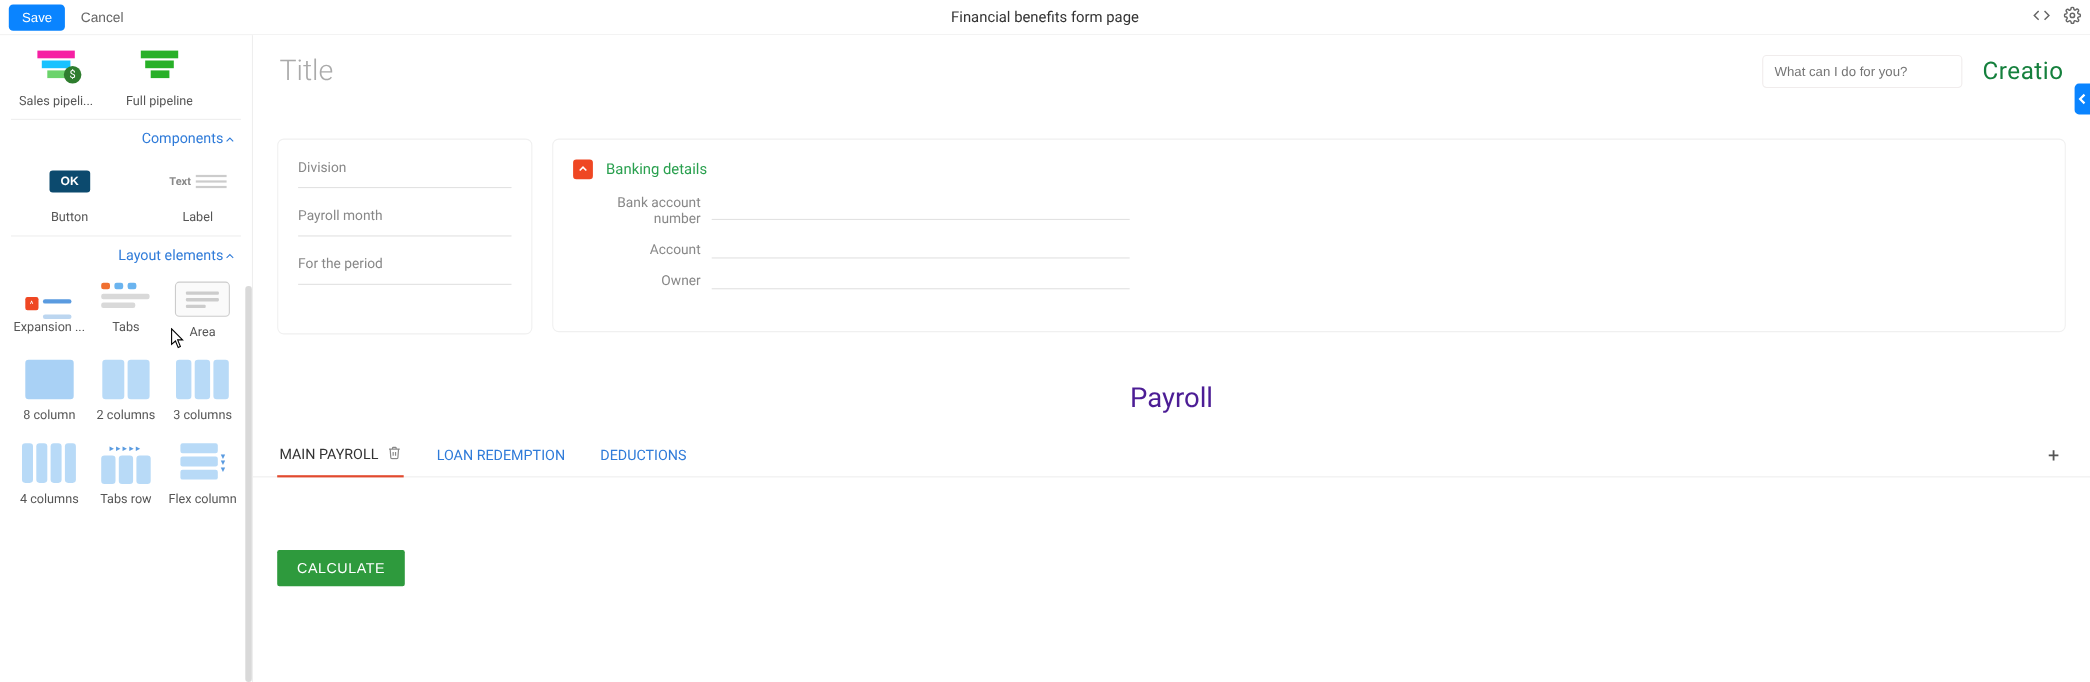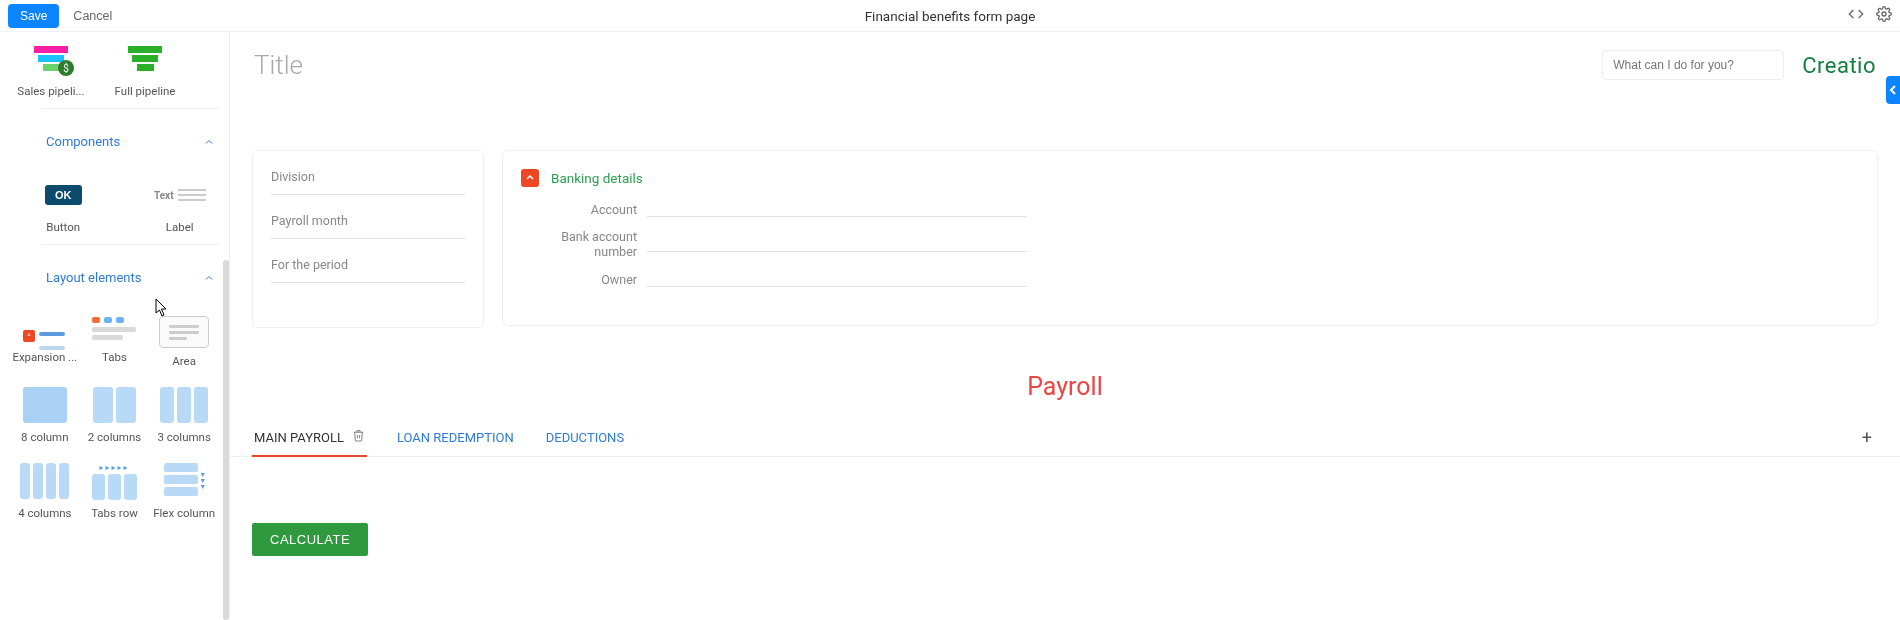--- a/index.html
+++ b/index.html
@@ -85,27 +85,26 @@
     width: 50px; height: 38px;
     display: flex; align-items: center; justify-content: center;
     margin-bottom: 6px;
   }
   .palette-item .ico-box.bordered {
     border: 1px solid #ccc; border-radius: 4px; background: #fafafa;
   }
   .palette-label { font-size: 11.5px; color: #555; text-align: center; white-space: nowrap; overflow: hidden; text-overflow: ellipsis; max-width: 70px; }
 
   .section-header {
-    display: flex; align-items: center; justify-content: space-between;
-    padding: 25px 4px;
+    display: flex; align-items: center; justify-content: flex-end;
+    padding: 10px 4px;
     color: #2f7bd9;
     font-size: 13px;
     border-top: 1px solid #eee;
     cursor: pointer;
-    margin-left: 32px;
   }
   .chevron-up { transform: rotate(180deg); }
   .chevron { width: 12px; height: 12px; }
 
   .palette-grid {
     display: grid;
     grid-template-columns: repeat(3, 1fr);
     gap: 18px 4px;
     padding: 6px 2px 4px 2px;
   }
@@ -194,21 +193,20 @@
     font-size:22px;
     font-weight:400;
     color:#15803d;
     letter-spacing:0.5px;
   }
 
   .row-cards {
     display:flex; gap:18px;
     padding: 0 22px;
     align-items:flex-start;
-    margin-top:24px;
   }
   .card {
     background:#fff;
     border:1px solid #f0f0f0;
     border-radius:6px;
     padding:18px 18px 26px 18px;
   }
   .card.small { width:232px; }
   .card.large { flex:1; }
 
@@ -219,21 +217,21 @@
   .exp-header { display:flex; align-items:center; gap:12px; margin-bottom:14px; }
   .exp-header .badge { width:18px; height:18px; background:#ef4723; border-radius:3px; display:flex; align-items:center; justify-content:center; color:#fff; font-size:10px; }
   .exp-header .ttl { color:#2aa04f; font-size:13.5px; }
 
   .hfield { display:flex; align-items:center; margin-bottom:12px; }
   .hfield .hlbl { width:116px; text-align:right; color:#888; font-size:12.5px; margin-right:10px; }
   .hfield .hline { flex:1; max-width:380px; border-bottom:1px solid #e2e2e2; height:16px; }
 
   .section-title {
     text-align:center;
-    color:#ef4444;
+    color:#4c1d95;
     font-size:25px;
     font-weight:400;
     margin: 44px 0 18px 0;
   }
 
   .tabs-bar {
     display:flex; align-items:center;
     border-bottom:1px solid #eee;
     padding: 0 22px;
     gap:28px;
@@ -497,25 +495,25 @@
       <div class="card large">
         <div class="exp-header">
           <div class="badge">
             <svg width="10" height="10" viewBox="0 0 10 10" fill="none" stroke="#fff" stroke-width="1.5">
                 <polyline points="2 6 5 3 8 6"></polyline>
               </svg>
           </div>
           <div class="ttl">Banking details</div>
         </div>
         <div class="hfield">
+          <div class="hlbl">Bank account number</div>
+          <div class="hline"></div>
+        </div>
+        <div class="hfield">
           <div class="hlbl">Account</div>
-          <div class="hline"></div>
-        </div>
-        <div class="hfield">
-          <div class="hlbl">Bank account number</div>
           <div class="hline"></div>
         </div>
         <div class="hfield">
           <div class="hlbl">Owner</div>
           <div class="hline"></div>
         </div>
       </div>
     </div>
 
     <div class="section-title">Payroll</div>

